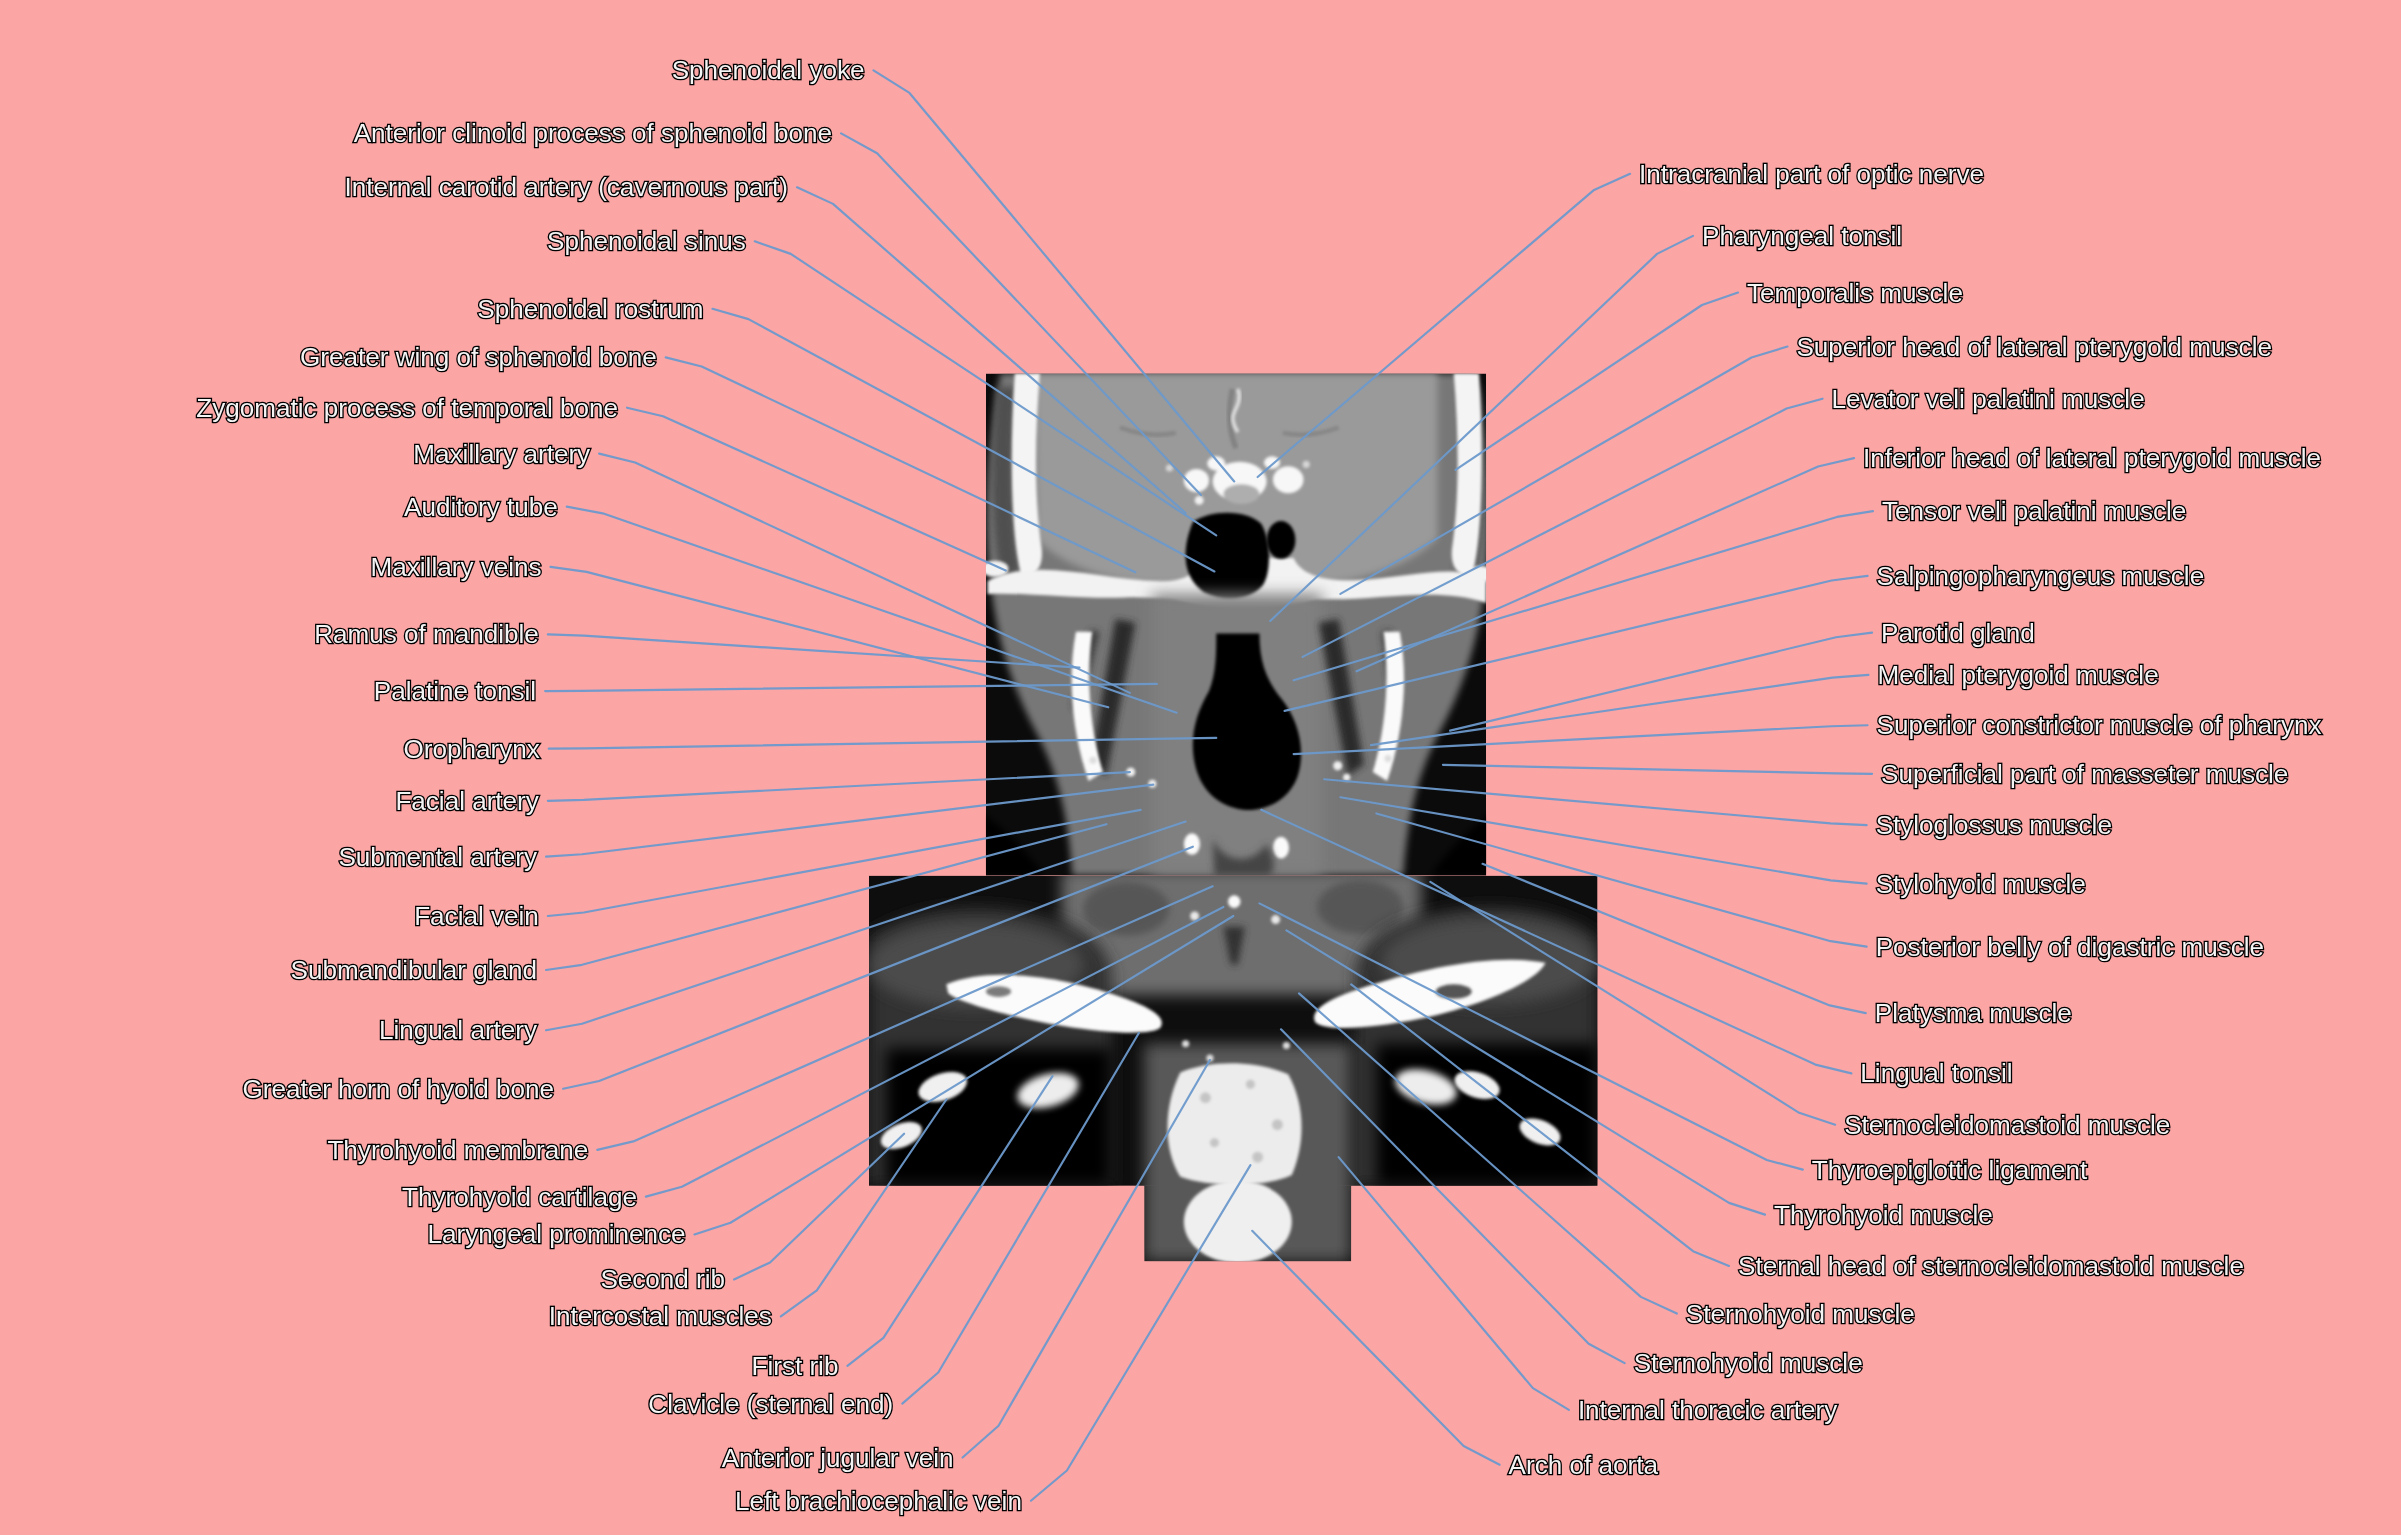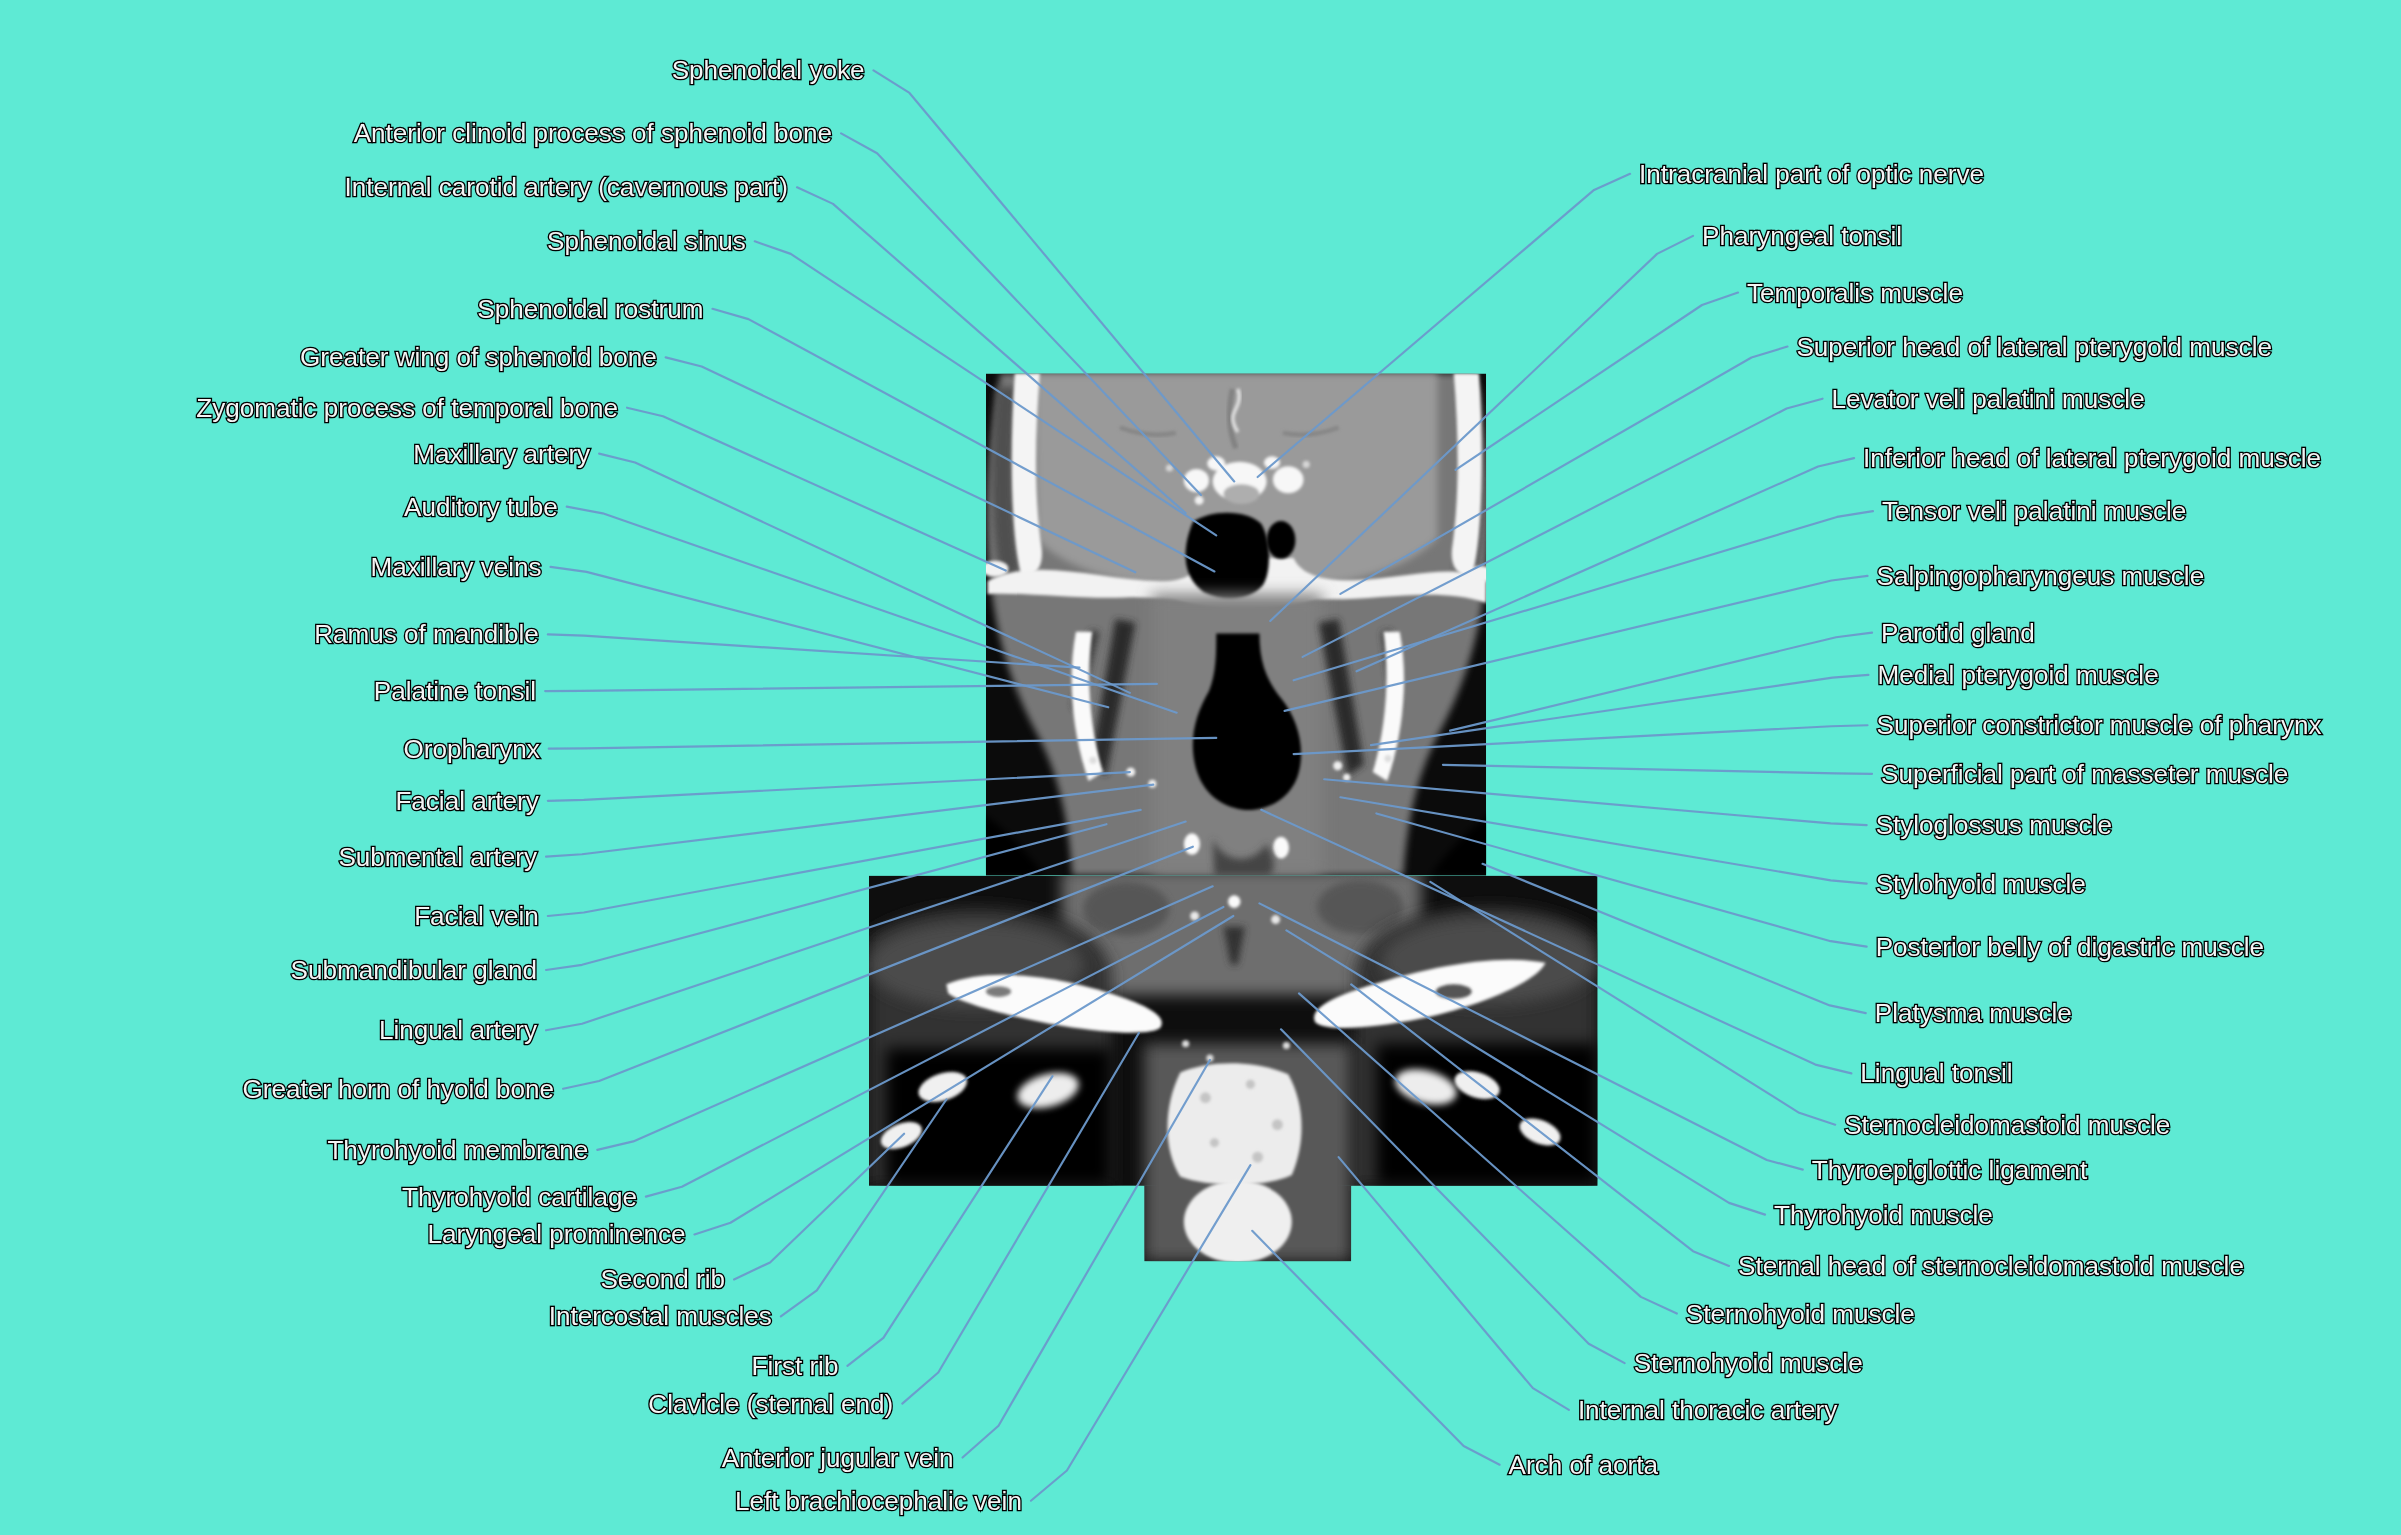--- a/index.html
+++ b/index.html
@@ -1,16 +1,16 @@
 <!DOCTYPE html>
 <html style="font-size:14.4px"><head>
 <meta charset="utf-8">
 <style>
   html,body{margin:0;padding:0;background:#000;}
-  .wrap{position:relative;width:2401px;height:1536px;background:#5eead4;overflow:hidden;
+  .wrap{position:relative;width:2401px;height:1536px;background:#fca5a5;overflow:hidden;
         font-family:"Liberation Sans","DejaVu Sans",sans-serif;}
   svg{position:absolute;inset:0;display:block;}
   text.anat-label{fill:#f4f4f4;font-size:29px;paint-order:stroke;stroke:#000;stroke-width:3px;
         font-family:"Liberation Sans","DejaVu Sans",sans-serif;cursor:pointer;}
   polyline.leader{fill:none;stroke:#6b99cb;stroke-width:2.4;stroke-linecap:round;
         stroke-linejoin:round;opacity:.95;}
 </style>
 </head>
 <body>
 

